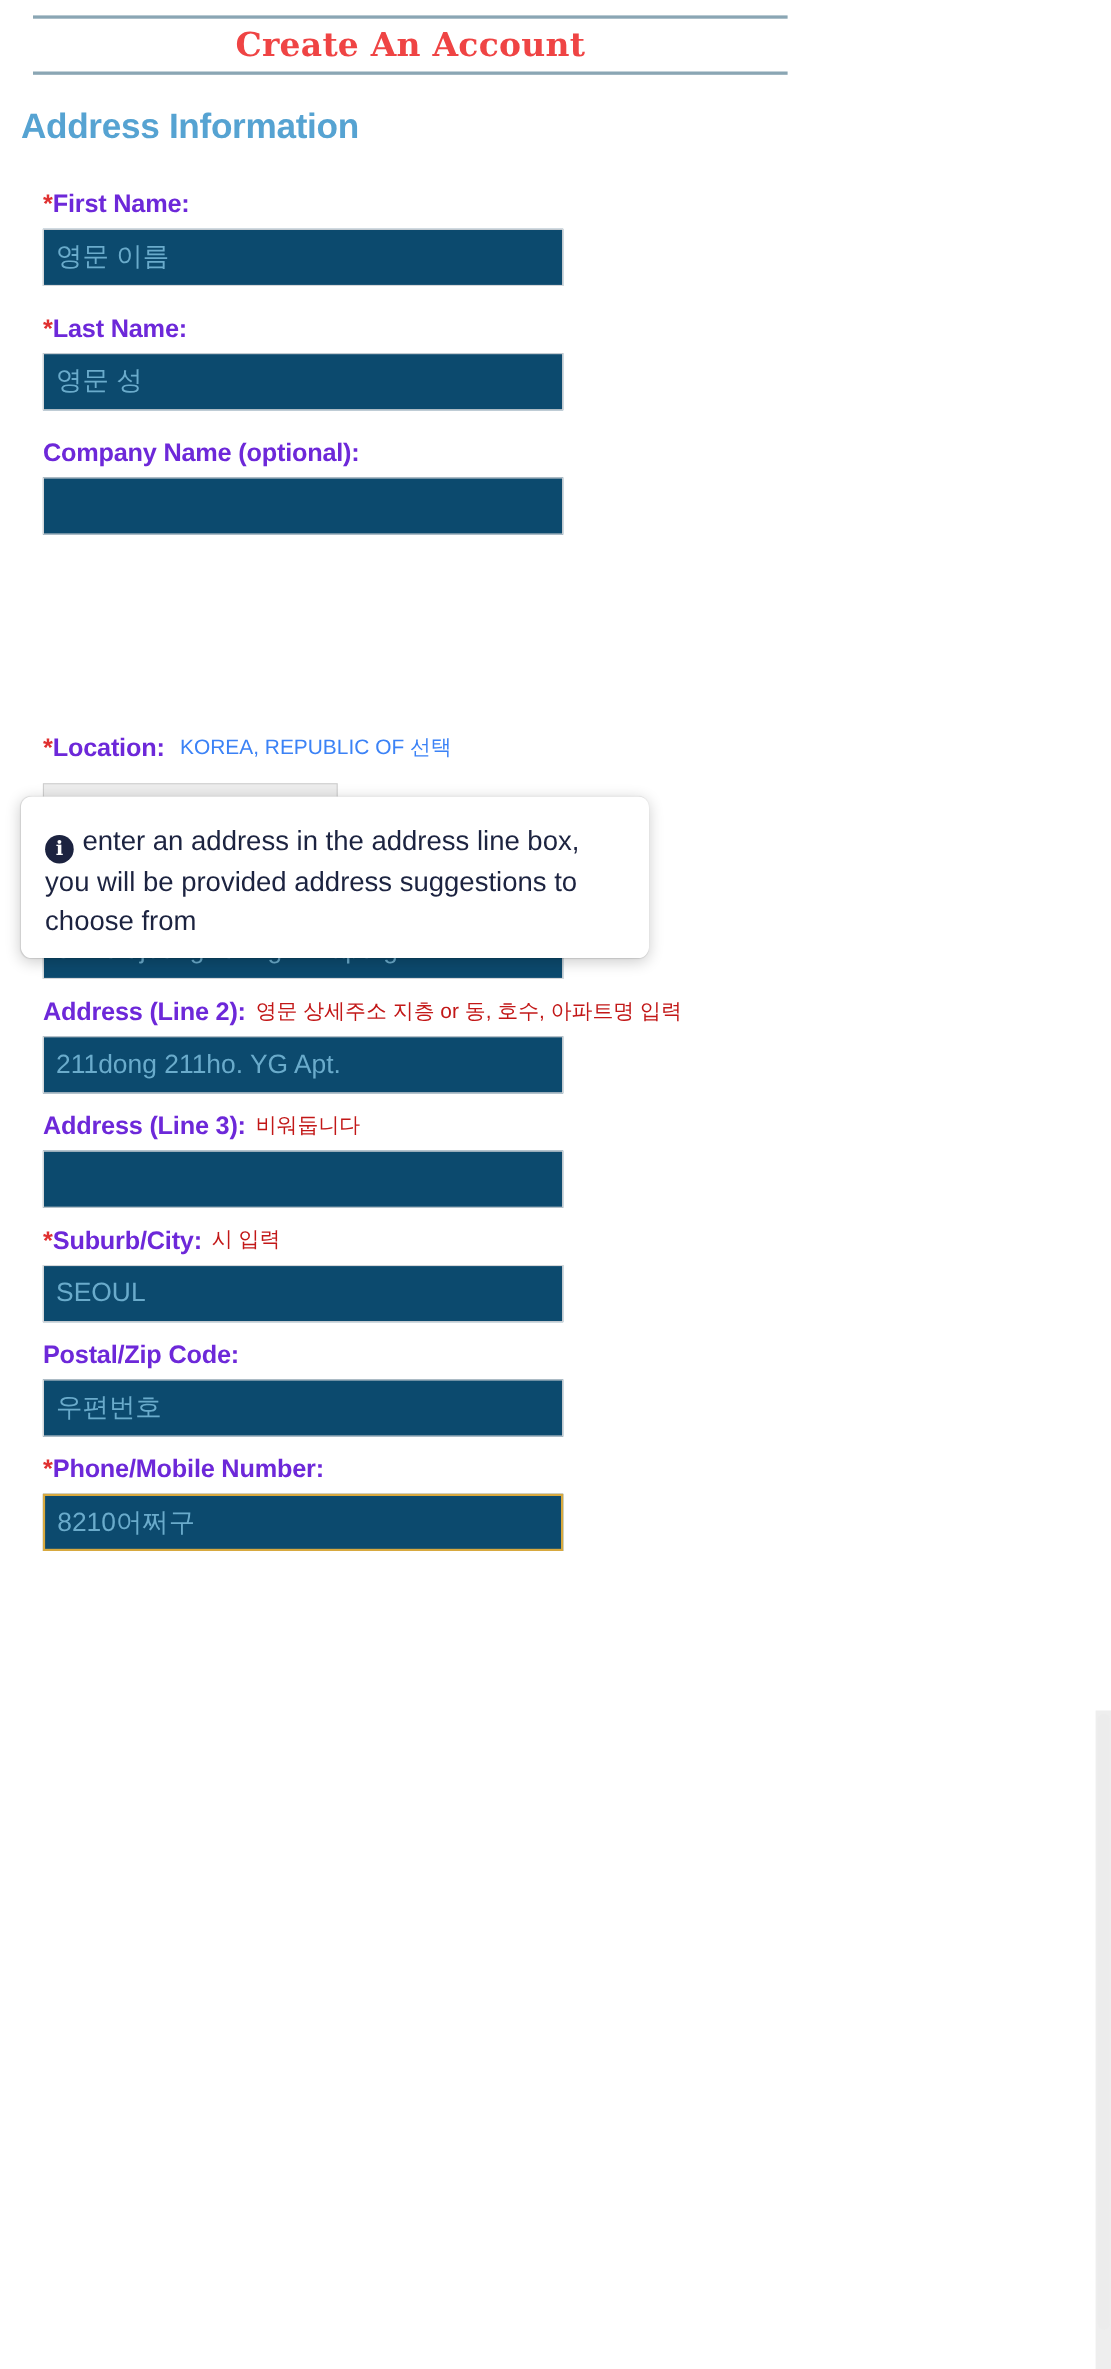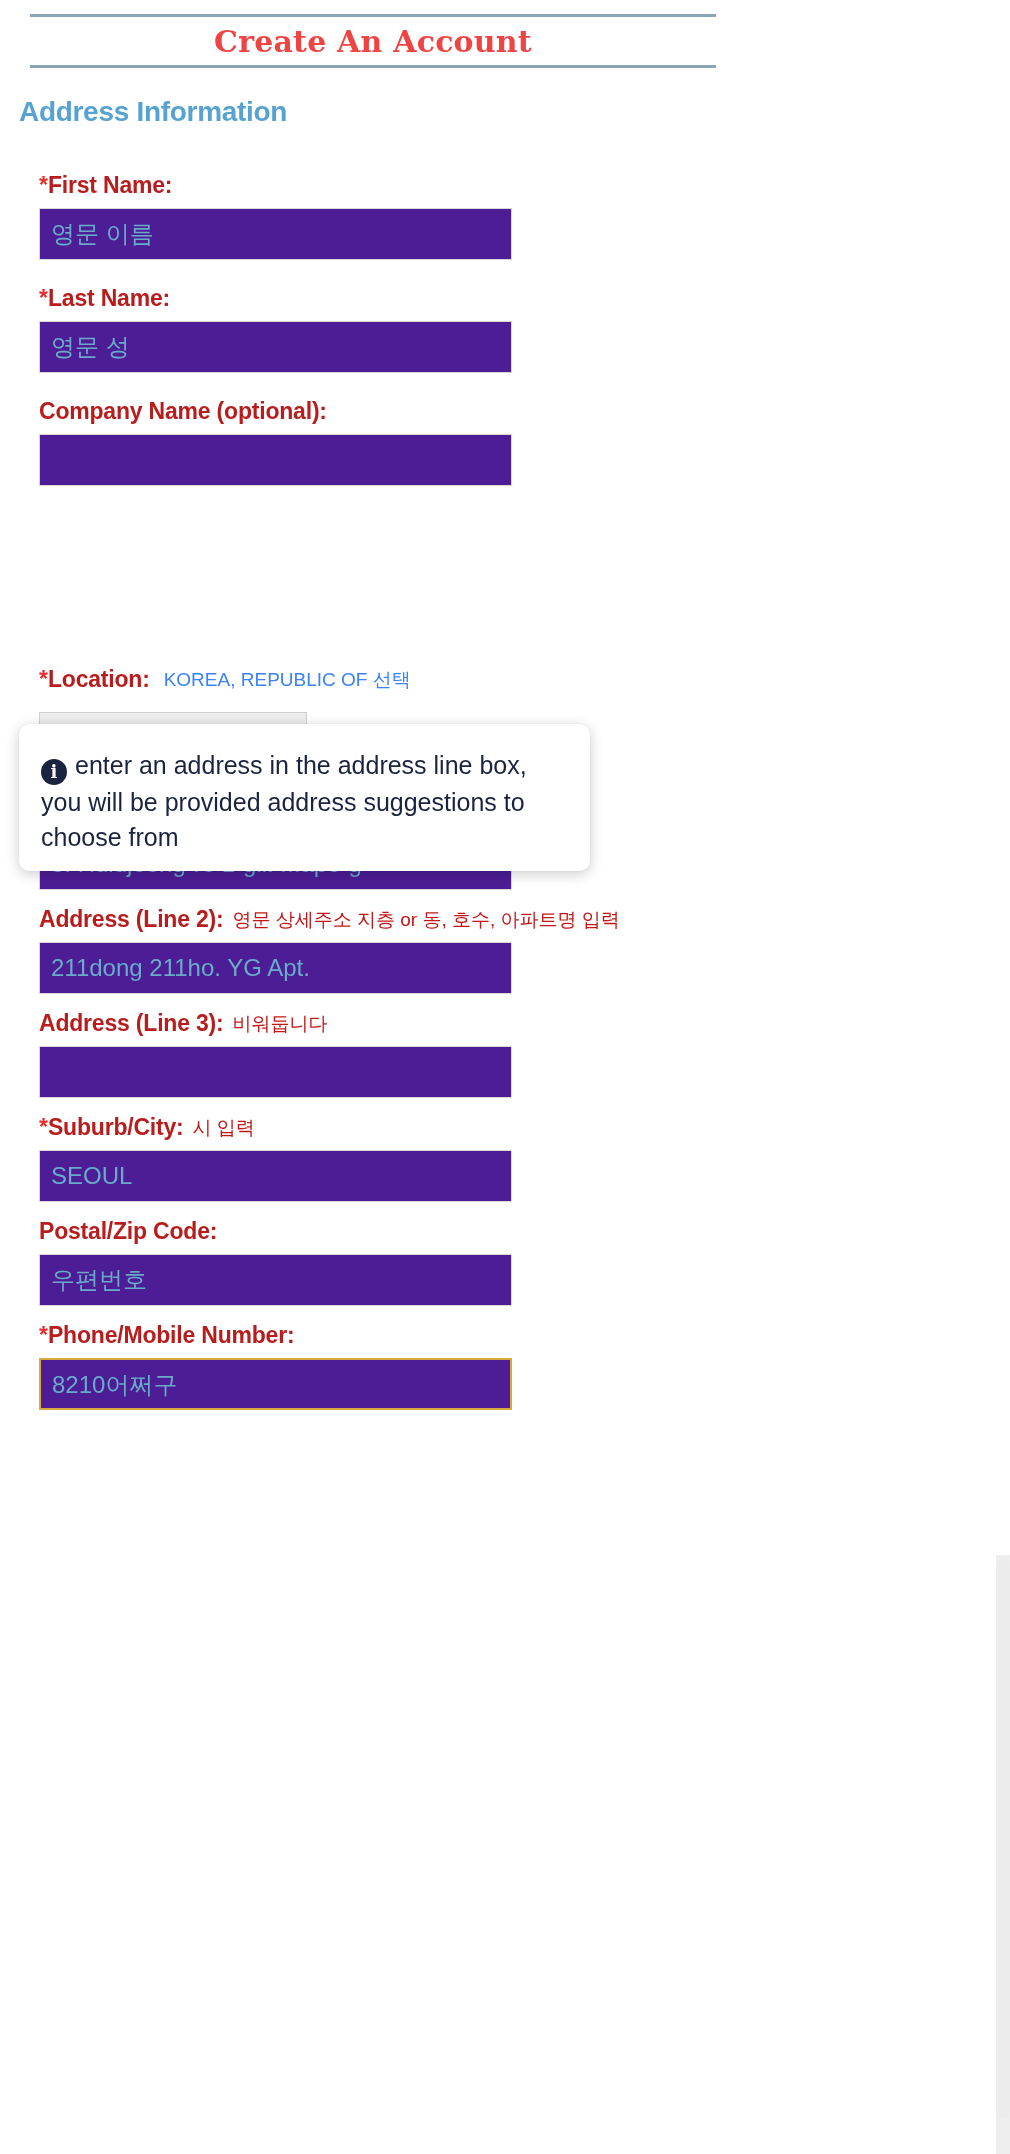--- a/index.html
+++ b/index.html
@@ -40,21 +40,21 @@
     letter-spacing: 0.2px;
     padding: 9px 0 7px 0;
     line-height: 1.05;
   }
 
   
   .section-title {
     position: absolute;
     left: 19px;
     top: 96px;
-    font-size: 28px;
+    font-size: 32px;
     font-weight: bold;
     color: #56a3d2;
     letter-spacing: -0.3px;
   }
 
   
   .form {
     position: absolute;
     left: 39px;
     top: 172px;
@@ -65,21 +65,21 @@
 
   .label-row {
     display: flex;
     align-items: flex-start;
     margin-bottom: 9px;
     line-height: 1.18;
   }
   .label {
     font-size: 23px;
     font-weight: bold;
-    color: #b91c1c;
+    color: #6d28d9;
     letter-spacing: -0.2px;
     white-space: nowrap;
   }
   .req {
     color: #e03131;
     font-weight: bold;
     font-size: 23px;
   }
 
   .note-red {
@@ -97,21 +97,21 @@
     font-weight: normal;
     margin-left: 14px;
     padding-top: 3px;
     white-space: nowrap;
   }
 
   .input {
     width: 473px;
     height: 52px;
     border: 1px solid #d6d8da;
-    background: #4c1d95;
+    background: #0c4a6e;
     font-family: "Liberation Sans", sans-serif;
     font-size: 24px;
     color: #6aabcb;
     padding: 0 11px;
     line-height: 50px;
     white-space: nowrap;
     overflow: hidden;
     display: block;
   }
   .input.empty { color: transparent; }

